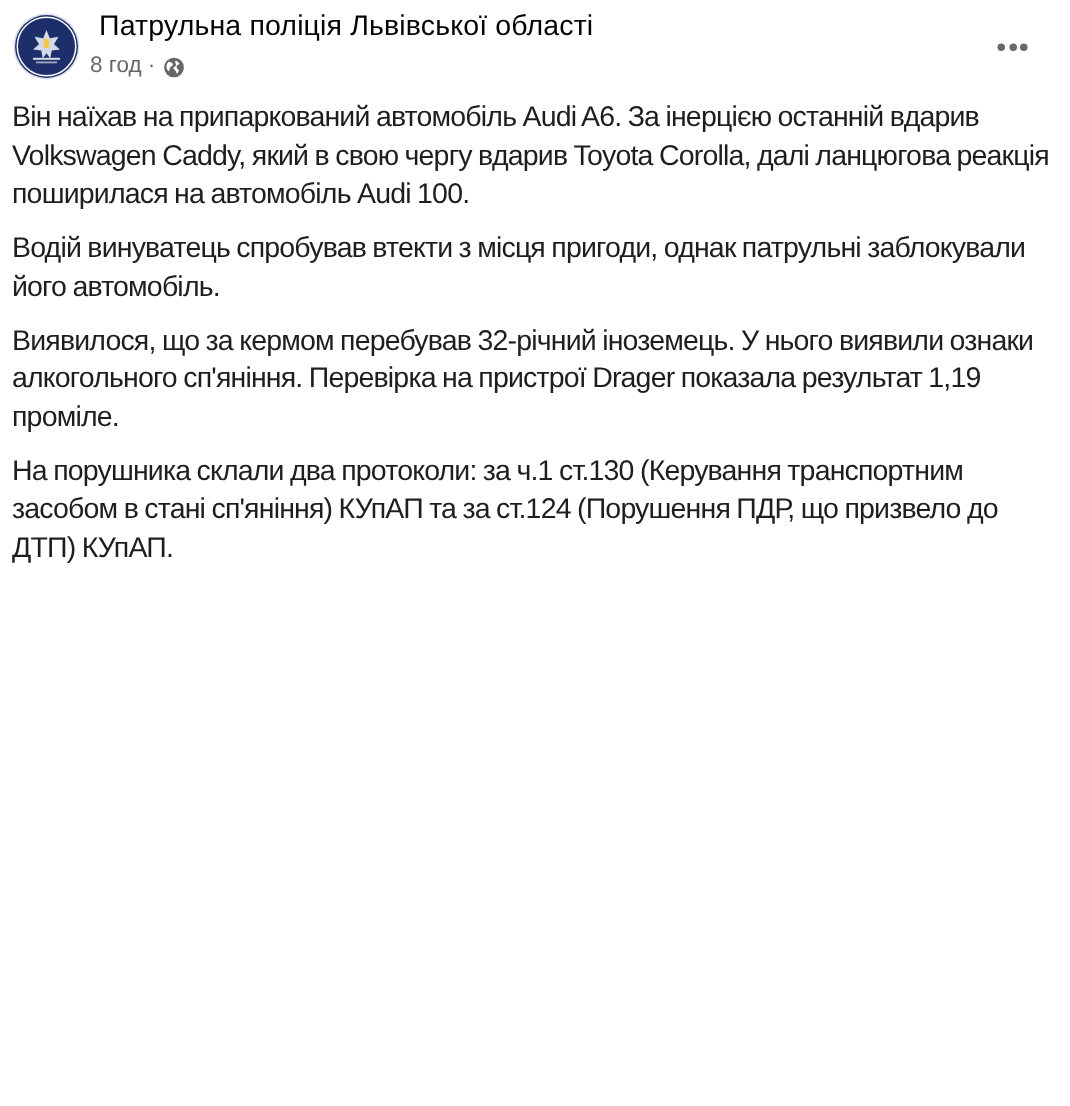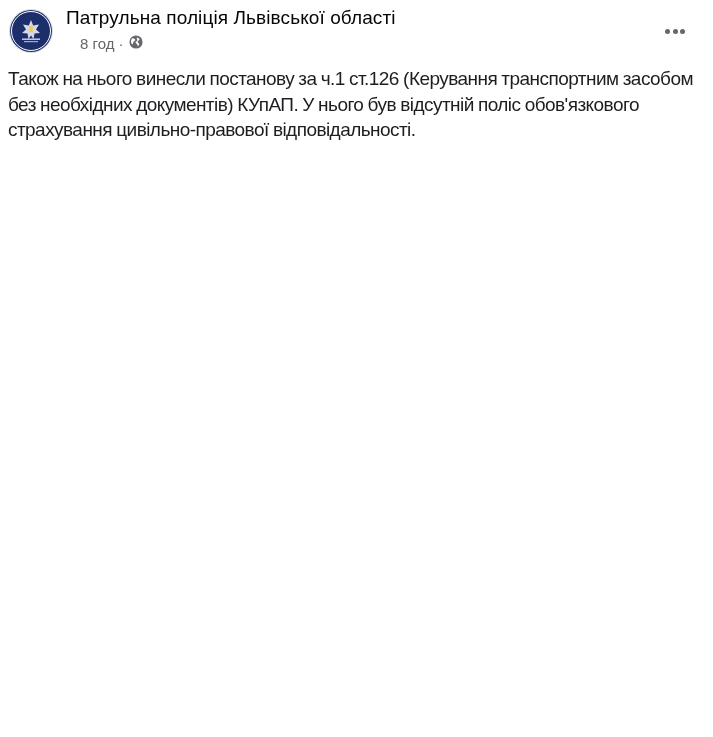--- a/index.html
+++ b/index.html
@@ -54,25 +54,25 @@
       position: absolute;
       left: 66px; top: 7px;
       font-size: 19px;
       font-weight: 500;
       color: #050505;
       letter-spacing: 0.1px;
       white-space: nowrap;
     }
     .meta {
       position: absolute;
-      left: 80px; top: 35px;
+      left: 60px; top: 35px;
       font-size: 15px;
       color: #65676b;
       display: flex;
-      align-items: flex-start;
+      align-items: flex-end;
       gap: 4px;
     }
     .globe {
       display: inline-block;
       width: 14px; height: 14px;
       margin-left: 2px;
     }
     .more-button {
       position: absolute;
       right: 20px; top: 18px;
@@ -129,16 +129,19 @@
       </svg>
     </div>
     <div class="more-button">
       <span></span>
       <span></span>
       <span></span>
     </div>
   </div>
 
   <div class="body-text">
-    <p>Також на нього винесли постанову за ч.1 ст.126 (Керування транспортним засобом без необхідних документів) КУпАП. У нього був відсутній поліс обов'язкового страхування цивільно-правової відповідальності.</p>
+    <p>Він наїхав на припаркований автомобіль Audi A6. За інерцією останній вдарив Volkswagen Caddy, який в свою чергу вдарив Toyota Corolla, далі ланцюгова реакція поширилася на автомобіль Audi 100.</p>
+    <p>Водій винуватець спробував втекти з місця пригоди, однак патрульні заблокували його автомобіль.</p>
+    <p>Виявилося, що за кермом перебував 32-річний іноземець. У нього виявили ознаки алкогольного сп'яніння. Перевірка на пристрої Drager показала результат 1,19 проміле.</p>
+    <p>На порушника склали два протоколи: за ч.1 ст.130 (Керування транспортним засобом в стані сп'яніння) КУпАП та за ст.124 (Порушення ПДР, що призвело до ДТП) КУпАП.</p>
 
   </div>
 </div>
 
 </body></html>

